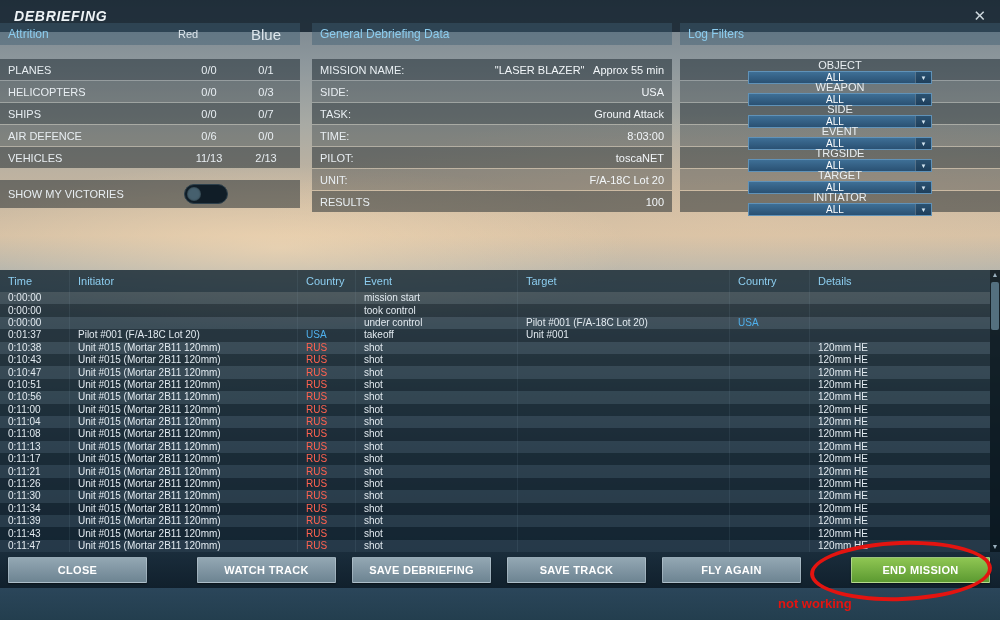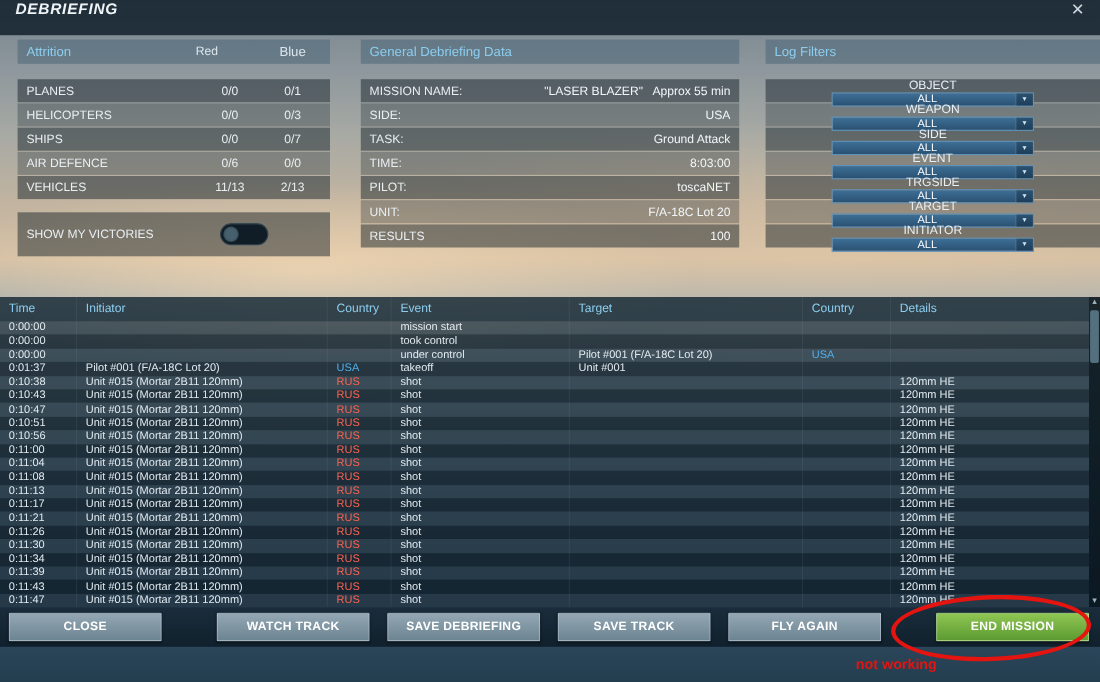--- a/index.html
+++ b/index.html
@@ -8,44 +8,44 @@
     position:relative; width:1000px; height:620px; overflow:hidden;
     background:
       radial-gradient(ellipse 500px 120px at 28% 40%, rgba(255,225,185,0.55), rgba(255,225,185,0) 70%),
       radial-gradient(ellipse 700px 160px at 75% 36%, rgba(235,205,170,0.40), rgba(235,205,170,0) 70%),
       radial-gradient(ellipse 420px 100px at 12% 55%, rgba(120,140,150,0.45), rgba(120,140,150,0) 70%),
       linear-gradient(180deg,#75828c 0%,#8d979c 10%,#a8aaa4 20%,#c2b4a0 30%,#d3bfa4 38%,
         #a3aeb0 46%,#7b919e 54%,#5f7a8b 64%,#49647a 76%,#35506a 88%,#233e4e 100%);
   }
   
   .titlebar { position:absolute; top:0; left:0; right:0; height:32px;
-    background:rgba(14,28,40,0.82); display:flex; align-items:flex-start; padding:0 14px;gap:28px; }
+    background:rgba(14,28,40,0.82); display:flex; align-items:center; padding:0 14px;gap:28px; }
   .title { color:#eef3f6; font-size:14px; font-weight:bold; font-style:italic; letter-spacing:0.7px; }
   .close-x { margin-left:auto; color:#cdd7dd; font-size:15px; cursor:pointer; }
   
-  .panel { position:absolute; top:36px;padding-left:16px; }
+  .panel { position:absolute; top:23px; }
   .attrition { left:0; width:300px; }
   .general  { left:312px; width:360px; }
   .filters  { left:680px; width:320px; }
   .panel-header { height:22px; background:rgba(62,94,114,0.45); display:flex; align-items:center;
     padding:0 8px; color:#8ccdef; font-size:12px; }
   .ph-title { flex:1; }
   .col-red { width:62px; text-align:left; color:#dde6ec; font-size:11px; }
-  .col-blue{ width:52px; text-align:center; color:#dde6ec; font-size:12px; }
+  .col-blue{ width:52px; text-align:center; color:#dde6ec; font-size:15px; }
   .p-rows { margin-top:14px; }
   .p-row { height:21px; margin-bottom:1px; display:flex; align-items:center;
     padding:0 8px; font-size:11px; color:#e8eef2; white-space:pre; }
   .p-rows > div:nth-of-type(odd)  { background:rgba(8,22,32,0.45); }
   .p-rows > div:nth-of-type(even) { background:rgba(8,22,32,0.28); }
   .a-label { flex:1; }
   .a-red { width:62px; text-align:center; }
   .a-blue{ width:52px; text-align:center; }
   .g-label { flex:1; }
   .g-value { text-align:right; color:#f2f6f9; }
-  .toggle-row { margin-top:12px; height:40px; background:rgba(8,22,32,0.45); }
+  .toggle-row { margin-top:12px; height:28px; background:rgba(8,22,32,0.45); }
   .toggle { margin-left:60px; width:44px; height:20px; border-radius:10px;
     background:#101d27; border:1px solid #2d404c; position:relative; cursor:pointer; }
   .knob { position:absolute; left:2px; top:2px; width:14px; height:14px; border-radius:50%;
     background:#46606e; box-shadow:inset 0 0 2px rgba(0,0,0,0.6); }
   
   .f-row { justify-content:space-between;flex-direction:column; }
   .dropdown { width:184px; height:18px; display:flex; align-items:center;
     background:linear-gradient(#3e6f96,#2a5173); border:1px solid #6092b8;
     color:#fff; font-size:10px; cursor:pointer; }
   .dd-label { flex:1; padding-left:6px;text-align:center; }

